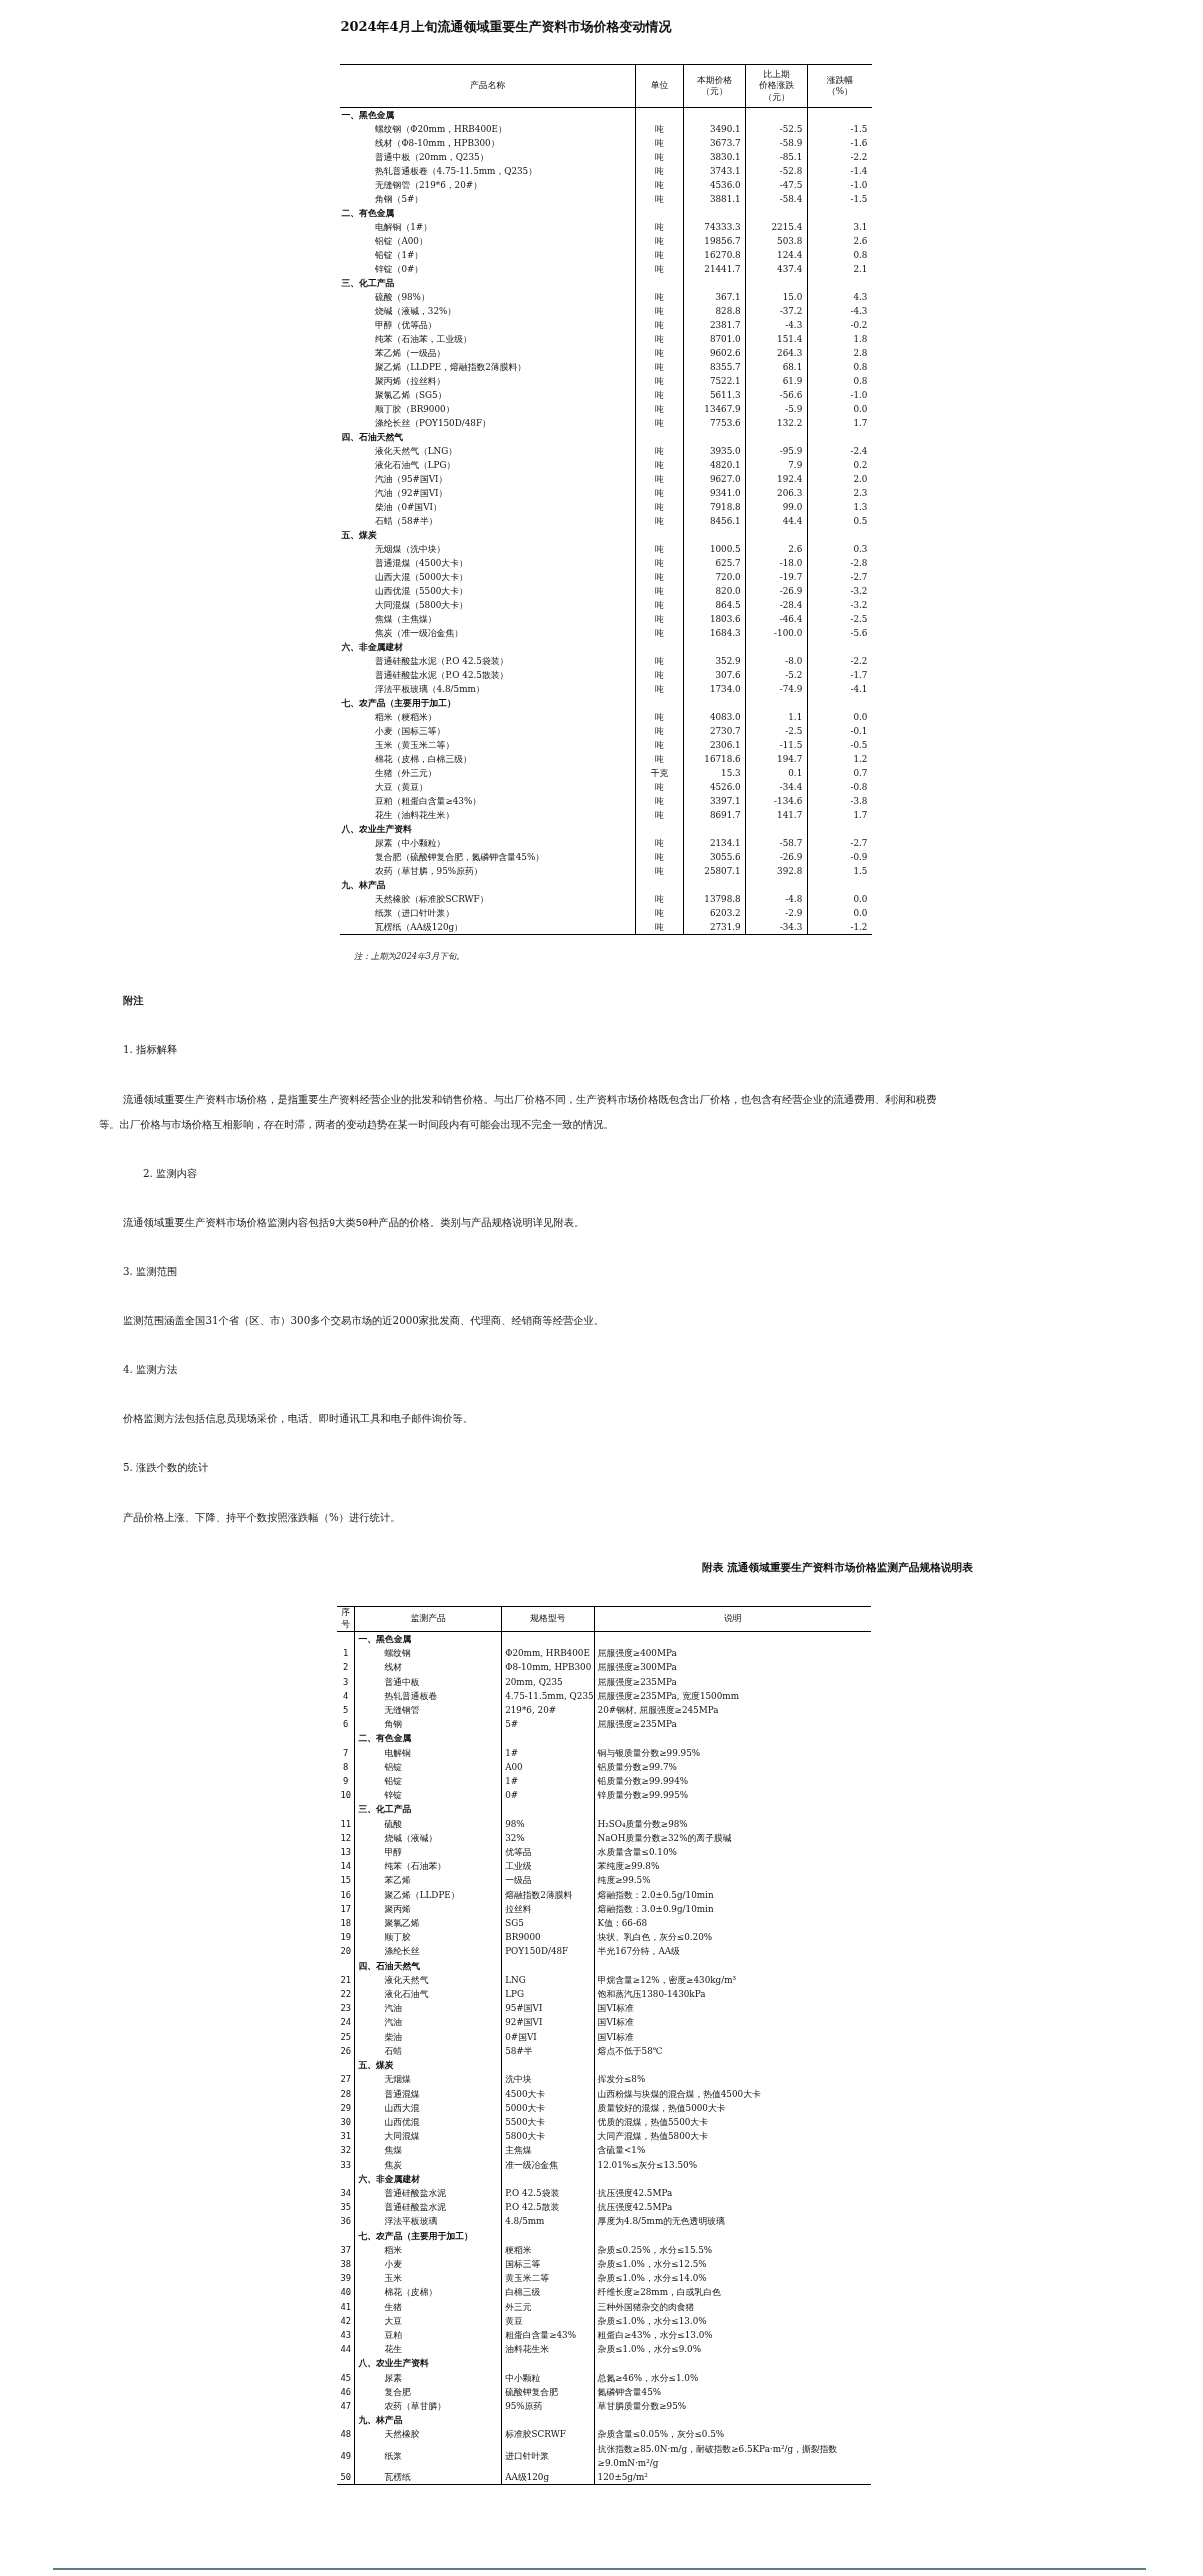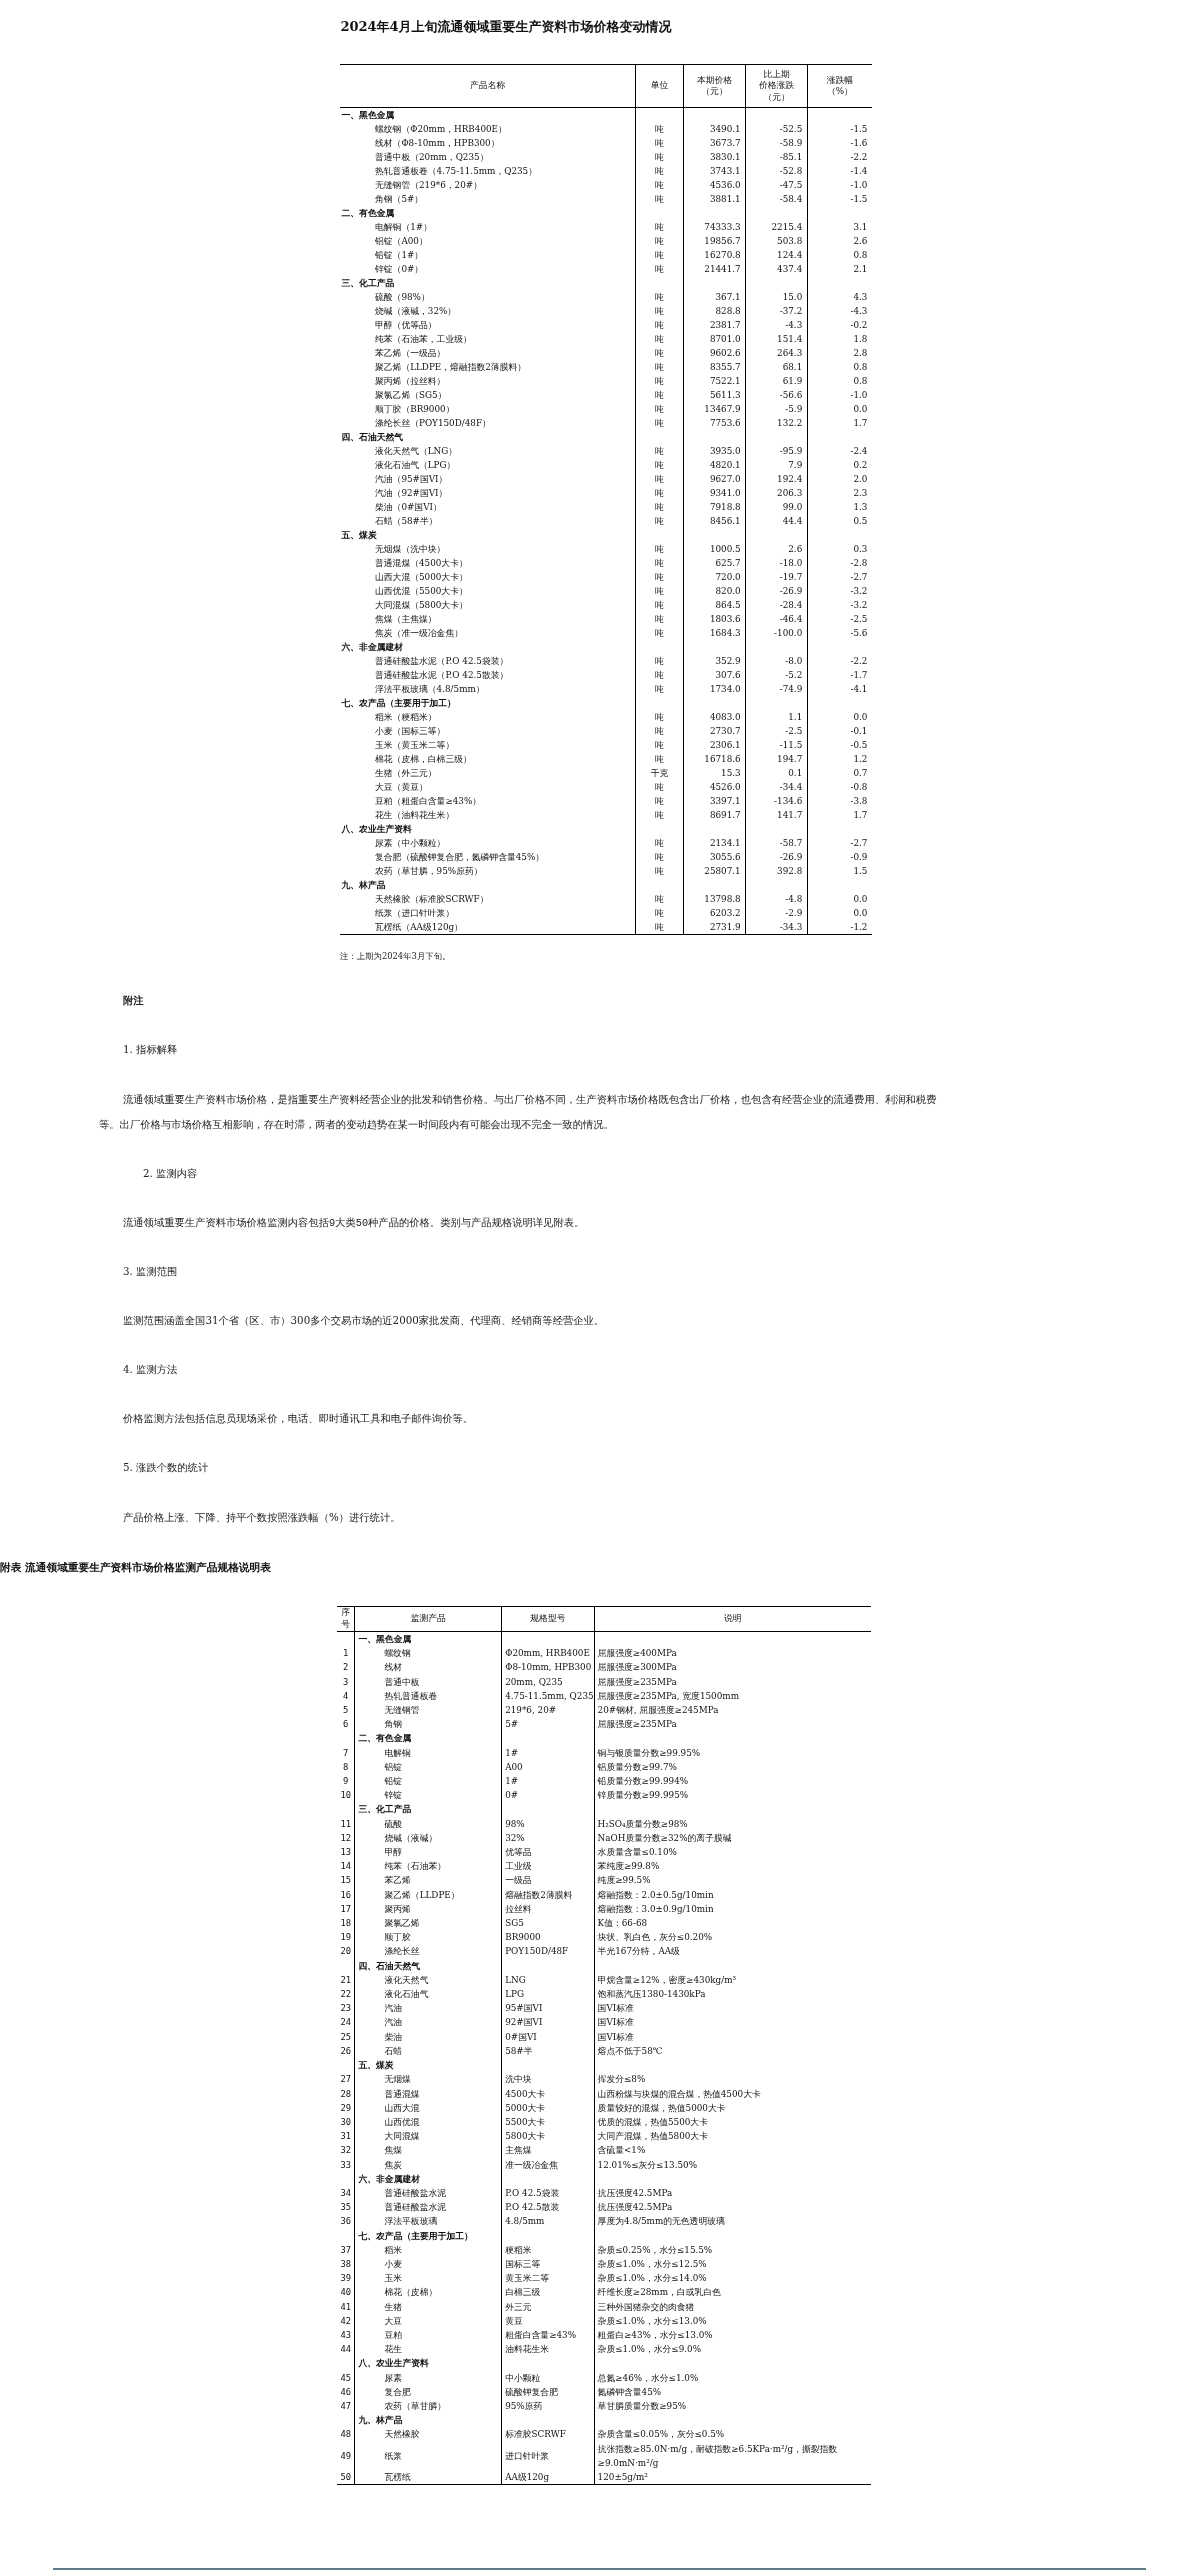--- a/index.html
+++ b/index.html
@@ -11,27 +11,27 @@
   .price-table th:first-child { border-left: none; }
   .price-table thead tr { border-top: 1.9px solid #000; }
   .price-table td { height: 14px; padding: 0 4.6px 0 0; line-height: 14px; border-left: 0.8px solid #000; white-space: nowrap; }
   .price-table td:first-child { border-left: none; }
   .price-table td.num { text-align: right; }
   .price-table td.unit { text-align: center; padding: 0; }
   .price-table td.cat { font-weight: bold; padding-left: 1.5px; }
   .price-table td.item { padding-left: 35px; }
   .price-table tbody tr:last-child td { border-bottom: 1.9px solid #000; }
   .col-name { width: 293px; } .col-unit { width: 47px; } .col-price { width: 62px; } .col-chg { width: 61px; } .col-pct { width: 64px; }
-  .table-note { position: absolute; left: 340px; top: 951px; font-size: 8.4px; color: #222; }
+  .table-note { position: absolute; left: 354px; top: 951px; font-size: 8.4px; color: #222; font-style: italic; }
   
   .notes { position: absolute; left: 0; top: 0; width: 1203px; font-size: 10.3px; color: #222; }
   .notes .p { position: absolute; white-space: nowrap; }
   .notes .bold { font-weight: bold; }
   
-  .appendix-title { position: absolute; left: 0; width: 957px; top: 1561px; text-align: left; font-size: 10.7px; font-weight: bold; }
+  .appendix-title { position: absolute; left: 16px; width: 957px; top: 1561px; text-align: right; font-size: 10.7px; font-weight: bold; }
   .spec-table { position: absolute; left: 337px; top: 1606px; width: 534px; border-collapse: collapse; font-size: 8.8px; font-family: "DejaVu Sans Mono", "Liberation Mono", monospace; }
   .spec-table thead tr { border-top: 1.9px solid #000; }
   .spec-table th { font-weight: normal; height: 15.2px; border-bottom: 0.8px solid #000; border-left: 0.8px solid #000; text-align: center; padding: 0; }
   .spec-table th:first-child { border-left: none; }
   .spec-table td { border-left: 0.8px solid #000; height: 14.2px; line-height: 14.2px; padding: 0 0 0 3px; vertical-align: middle; white-space: nowrap; }
   .spec-table td:first-child { border-left: none; text-align: center; padding: 0; }
   .spec-table td.cat { font-weight: bold; padding-left: 3px; font-family: "DejaVu Serif", serif; }
   .spec-table td.item { padding-left: 29px; font-family: "DejaVu Serif", serif; margin-top: 48px; }
   .spec-table td.desc { white-space: normal; line-height: 14.2px; font-family: "DejaVu Serif", serif; }
   .spec-table td.model { font-family: "DejaVu Serif", serif; }

